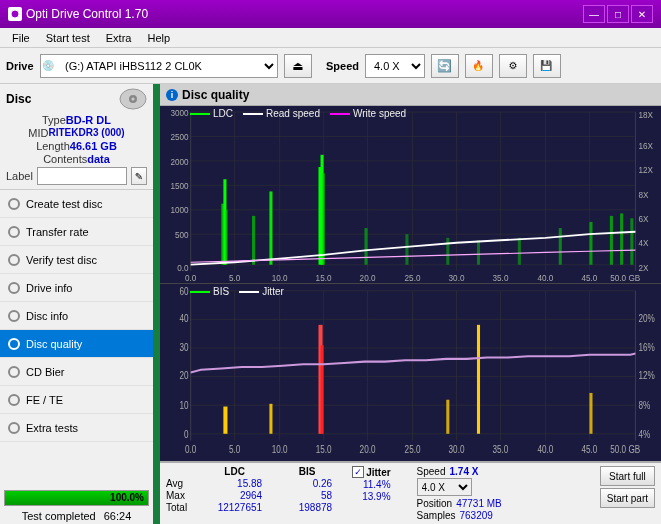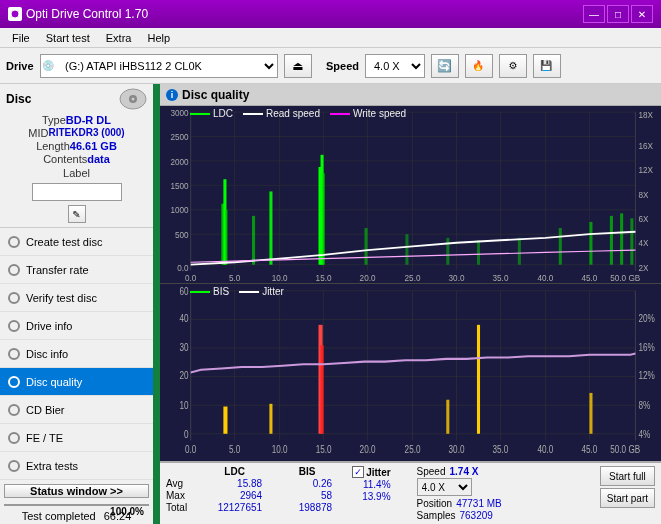--- a/index.html
+++ b/index.html
@@ -94,21 +94,21 @@
     .disc-header {
       display: flex;
       align-items: center;
       justify-content: space-between;
       margin-bottom: 4px;
     }
     .disc-title { font-size: 12px; font-weight: bold; }
     .disc-row { display: flex; justify-content: center; margin-bottom: 1px; font-size: 11px; }
     .disc-key { color: #333; }
     .disc-value { color: #0000cc; font-weight: bold; }
-    .label-row { display: flex; align-items: center; gap: 4px; margin-top: 2px; flex-direction: column; }
+    .label-row { display: flex; align-items: center; gap: 4px; margin-top: 2px; }
     .label-input { width: 90px; height: 18px; border: 1px solid #999; font-size: 10px; padding: 0 2px; }
     .label-btn { width: 18px; height: 18px; border: 1px solid #999; background: linear-gradient(to bottom, #fff, #e8e8e8); cursor: pointer; display: flex; align-items: center; justify-content: center; font-size: 10px; }
 
     
     .nav-list { flex: 1; }
     .nav-item {
       height: 28px;
       display: flex;
       align-items: center;
       padding: 0 8px;
@@ -326,21 +326,20 @@
       <div class="nav-item">
         <div class="nav-icon-circle"></div>
         <span>FE / TE</span>
       </div>
       <div class="nav-item">
         <div class="nav-icon-circle"></div>
         <span>Extra tests</span>
       </div>
     </div>
 
-    <button class="status-btn" style="display:block;width:calc(100% - 8px);">Status window &gt;&gt;</button>
 
     <div class="progress-bar-container">
       <div class="progress-bar-fill" style="width:100%;"></div>
       <span class="progress-text">100.0%</span>
     </div>
 
     <div style="display:flex;justify-content:center;padding:1px 4px;background:#f0f0f0;">
       <span class="status-text">Test completed</span>
       <span class="status-text">66:24</span>
     </div>

